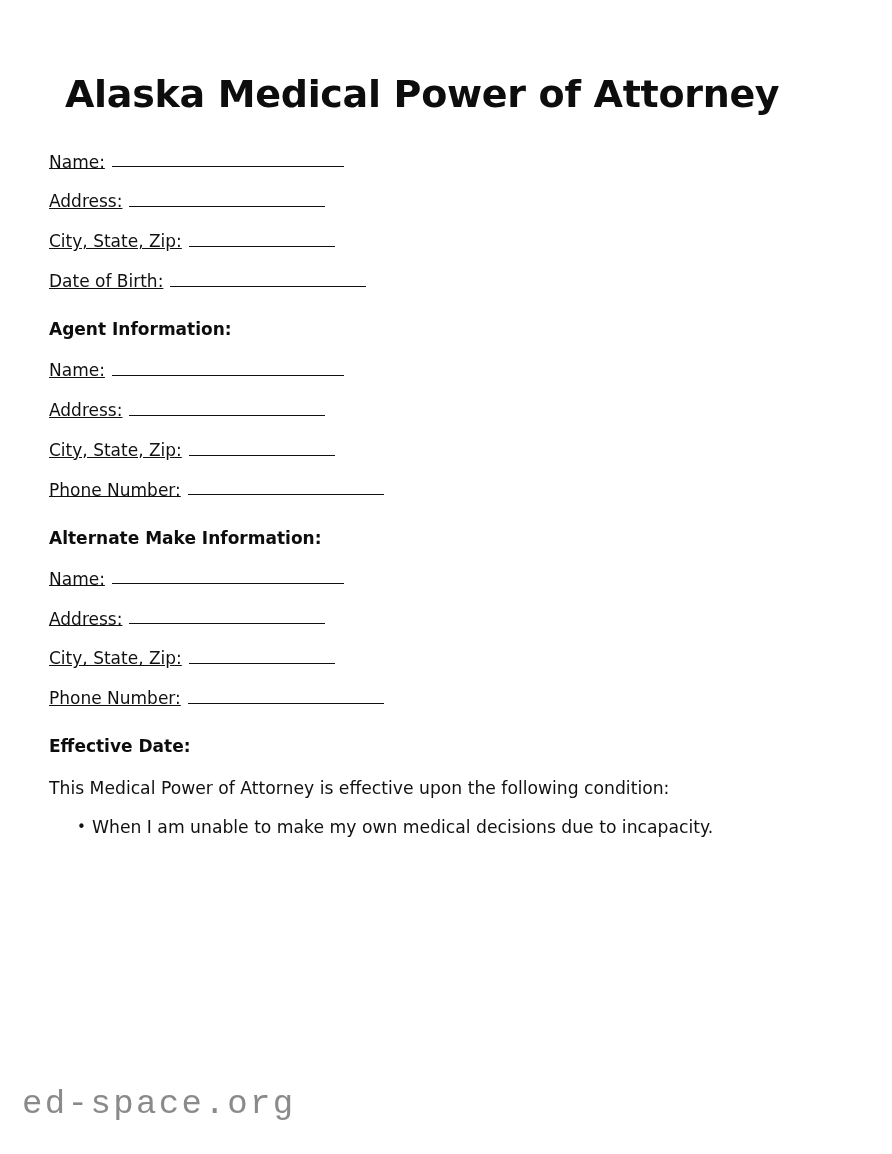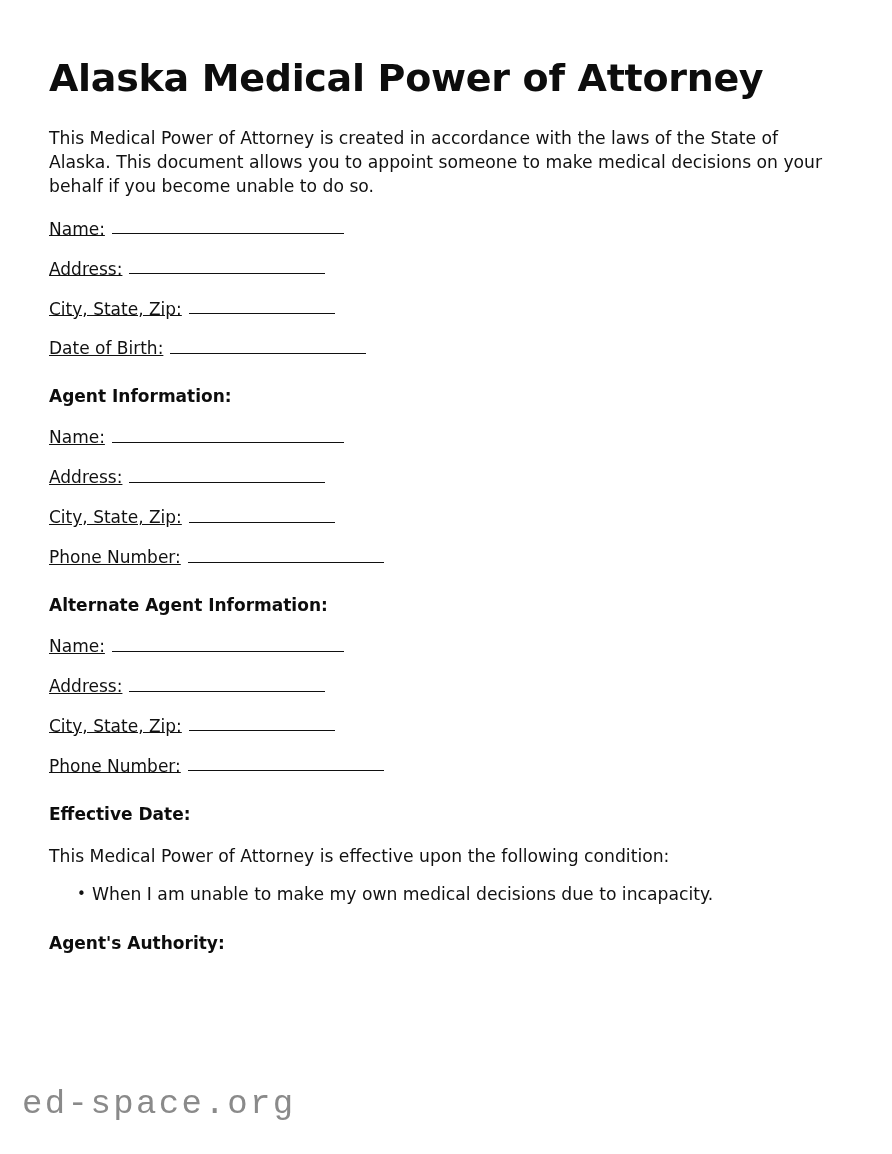--- a/index.html
+++ b/index.html
@@ -28,21 +28,21 @@
     box-sizing: border-box;
     padding: 0 60px 0 49px;
   }
 
   .doc-title {
     font-family: "DejaVu Sans", sans-serif;
     font-weight: bold;
     font-size: 38px;
     line-height: 1.12;
     letter-spacing: -0.3px;
-    margin: 0;
+    margin: 16px;
     padding-top: 57px;
     color: #0d0d0d;
   }
 
   .intro {
     font-size: 17.2px;
     line-height: 1.42;
     margin: 0;
     padding-top: 26px;
     max-width: 790px;
@@ -145,21 +145,20 @@
     user-select: none;
   }
 </style>
 </head>
 <body>
 
 <div class="page">
 
   <h1 class="doc-title">Alaska Medical Power of Attorney</h1>
 
-  <p class="intro">This Medical Power of Attorney is created in accordance with the laws of the State of Alaska. This document allows you to appoint someone to make medical decisions on your behalf if you become unable to do so.</p>
 
   <ul class="field-list">
     <li class="field-row">
       <span class="field-label">Name:</span><span class="blank-line w-long"></span>
     </li>
     <li class="field-row">
       <span class="field-label">Address:</span><span class="blank-line w-med"></span>
     </li>
     <li class="field-row">
       <span class="field-label">City, State, Zip:</span><span class="blank-line w-short"></span>
@@ -178,21 +177,21 @@
       <span class="field-label">Address:</span><span class="blank-line w-med"></span>
     </li>
     <li class="field-row">
       <span class="field-label">City, State, Zip:</span><span class="blank-line w-short"></span>
     </li>
     <li class="field-row">
       <span class="field-label">Phone Number:</span><span class="blank-line w-med"></span>
     </li>
   </ul>
 
-  <h2 class="section-heading">Alternate Agent Information:</h2>
+  <h2 class="section-heading">Alternate Make Information:</h2>
   <ul class="field-list">
     <li class="field-row">
       <span class="field-label">Name:</span><span class="blank-line w-long"></span>
     </li>
     <li class="field-row">
       <span class="field-label">Address:</span><span class="blank-line w-med"></span>
     </li>
     <li class="field-row">
       <span class="field-label">City, State, Zip:</span><span class="blank-line w-short"></span>
     </li>
@@ -200,17 +199,16 @@
       <span class="field-label">Phone Number:</span><span class="blank-line w-med"></span>
     </li>
   </ul>
 
   <h2 class="section-heading">Effective Date:</h2>
   <p class="body-text">This Medical Power of Attorney is effective upon the following condition:</p>
   <ul class="bullet-list spaced">
     <li class="bullet-item">When I am unable to make my own medical decisions due to incapacity.</li>
   </ul>
 
-  <h2 class="section-heading">Agent's Authority:</h2>
 
 </div>
 
 <div class="watermark">ed-space.org</div>
 
 </body></html>

